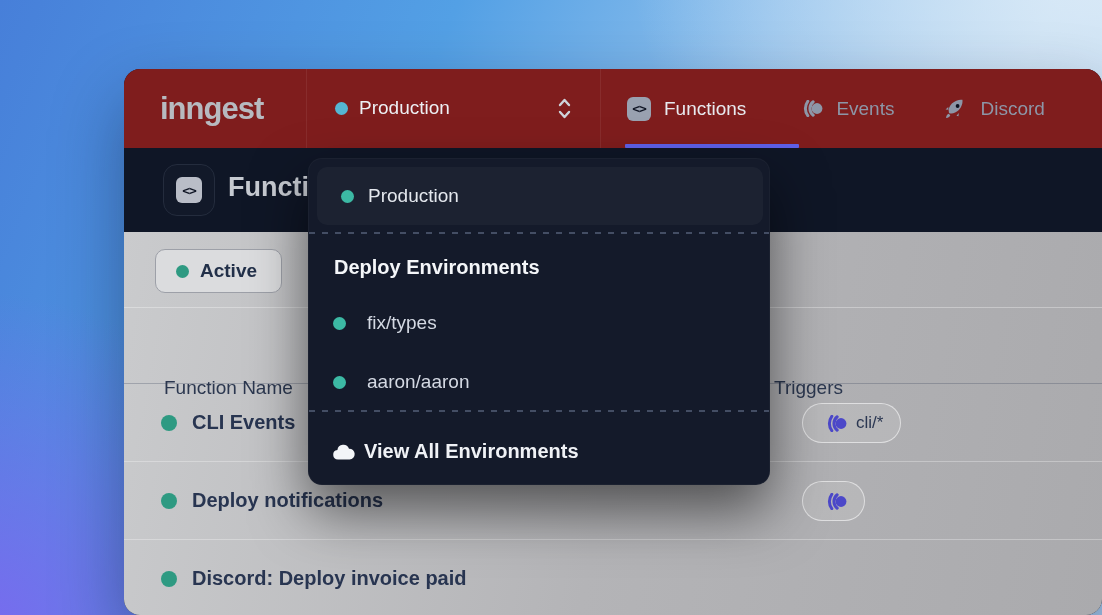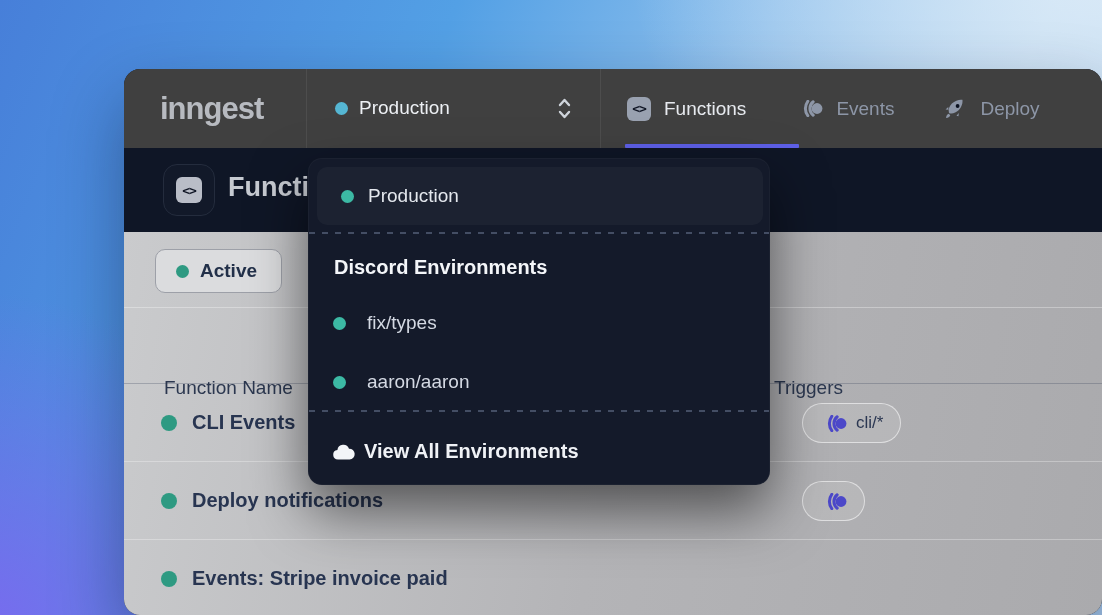--- a/index.html
+++ b/index.html
@@ -15,21 +15,21 @@
   }
 
   .window {
     position:absolute; left:124px; top:69px; width:978px; height:546px;
     border-radius:16px; overflow:hidden;
     box-shadow:0 30px 70px rgba(8,18,48,.40);
     background:#0f1626;
   }
 
   
-  .topnav { position:absolute; left:0; top:0; width:100%; height:79px; background:#404040;padding-left:28px; }
+  .topnav { position:absolute; left:0; top:0; width:100%; height:79px; background:#7f1d1d;padding-left:28px; }
   .vdiv { position:absolute; top:0; width:1px; height:79px; background:rgba(255,255,255,.07); }
   .logo {
     position:absolute; left:36px; top:0; height:79px; display:flex; align-items:center;
     font-size:31px; font-weight:800; letter-spacing:-1px; color:#b7bac0;
   }
   .env-switcher { position:absolute; left:182px; top:0; width:294px; height:79px; cursor:pointer; }
   .dot { border-radius:50%; display:inline-block; }
   .env-switcher .dot { position:absolute; left:29px; top:33px; width:13px; height:13px; background:var(--c-cyan_dot); }
   .env-switcher .env-label { position:absolute; left:53px; top:28px; font-size:19px; color:#edf0f4; }
   .selector-icon { position:absolute; right:27px; top:28px; }
@@ -145,21 +145,21 @@
         </div>
         <div class="tab">
           <span>
             <svg width="23" height="23" viewBox="0 0 24 24" fill="#8d96a7">
               <path d="M5.2 16.6c-1-3 .2-6.9 3-9.7 3.4-3.4 8.2-4.6 11-4 .6 2.8-.6 7.6-4 11-2.8 2.8-6.7 4-9.7 3l-.3-.3z"></path>
               <circle cx="14.2" cy="9.4" r="2" fill="#0b1120"></circle>
               <path d="M5 17.5c-1.5.3-2.6 1.7-2.9 4.4 2.7-.3 4.1-1.4 4.4-2.9z"></path>
               <path d="M4.4 10.5 1.6 13l3.2.4zM13 19.6l2.5-2.8-.4 3.2z"></path>
             </svg>
           </span>
-          <span>Deploy</span>
+          <span>Discord</span>
         </div>
       </div>
       <div class="tab-underline"></div>
     </div>
 
     <div class="pageheader">
       <div class="ph-iconbtn">
         <span class="code-chip">&lt;&gt;</span>
       </div>
       <div class="ph-title">Functions</div>
@@ -197,32 +197,32 @@
           <span class="badge">
             <svg width="27" height="17" viewBox="0 0 27 17" fill="none">
               <path d="M11.8 1.3 A 12 12 0 0 0 11.8 15.7" stroke="#4c48c9" stroke-width="3" stroke-linecap="round"></path>
               <path d="M17.2 1.8 A 8.5 8.5 0 0 0 17.2 15.2" stroke="#4c48c9" stroke-width="3" stroke-linecap="round"></path>
               <circle cx="21" cy="8.5" r="5.4" fill="#4c48c9"></circle>
             </svg>
           </span>
         </div>
         <div class="frow">
           <span class="dot"></span>
-          <span class="fname">Events: Stripe invoice paid</span>
+          <span class="fname">Discord: Deploy invoice paid</span>
         </div>
       </div>
     </div>
 
     <div class="dropdown">
       <div class="dd-item dd-current">
         <span class="dot"></span>
         <span class="dd-label">Production</span>
       </div>
       <div class="dash dash-1"></div>
-      <div class="dd-heading">Discord Environments</div>
+      <div class="dd-heading">Deploy Environments</div>
 
       <div class="dd-item dd-branch dd-branch-1">
         <span class="dot"></span>
         <span class="dd-label">fix/types</span>
       </div>
       <div class="dd-item dd-branch dd-branch-2">
         <span class="dot"></span>
         <span class="dd-label">aaron/aaron</span>
       </div>
 

